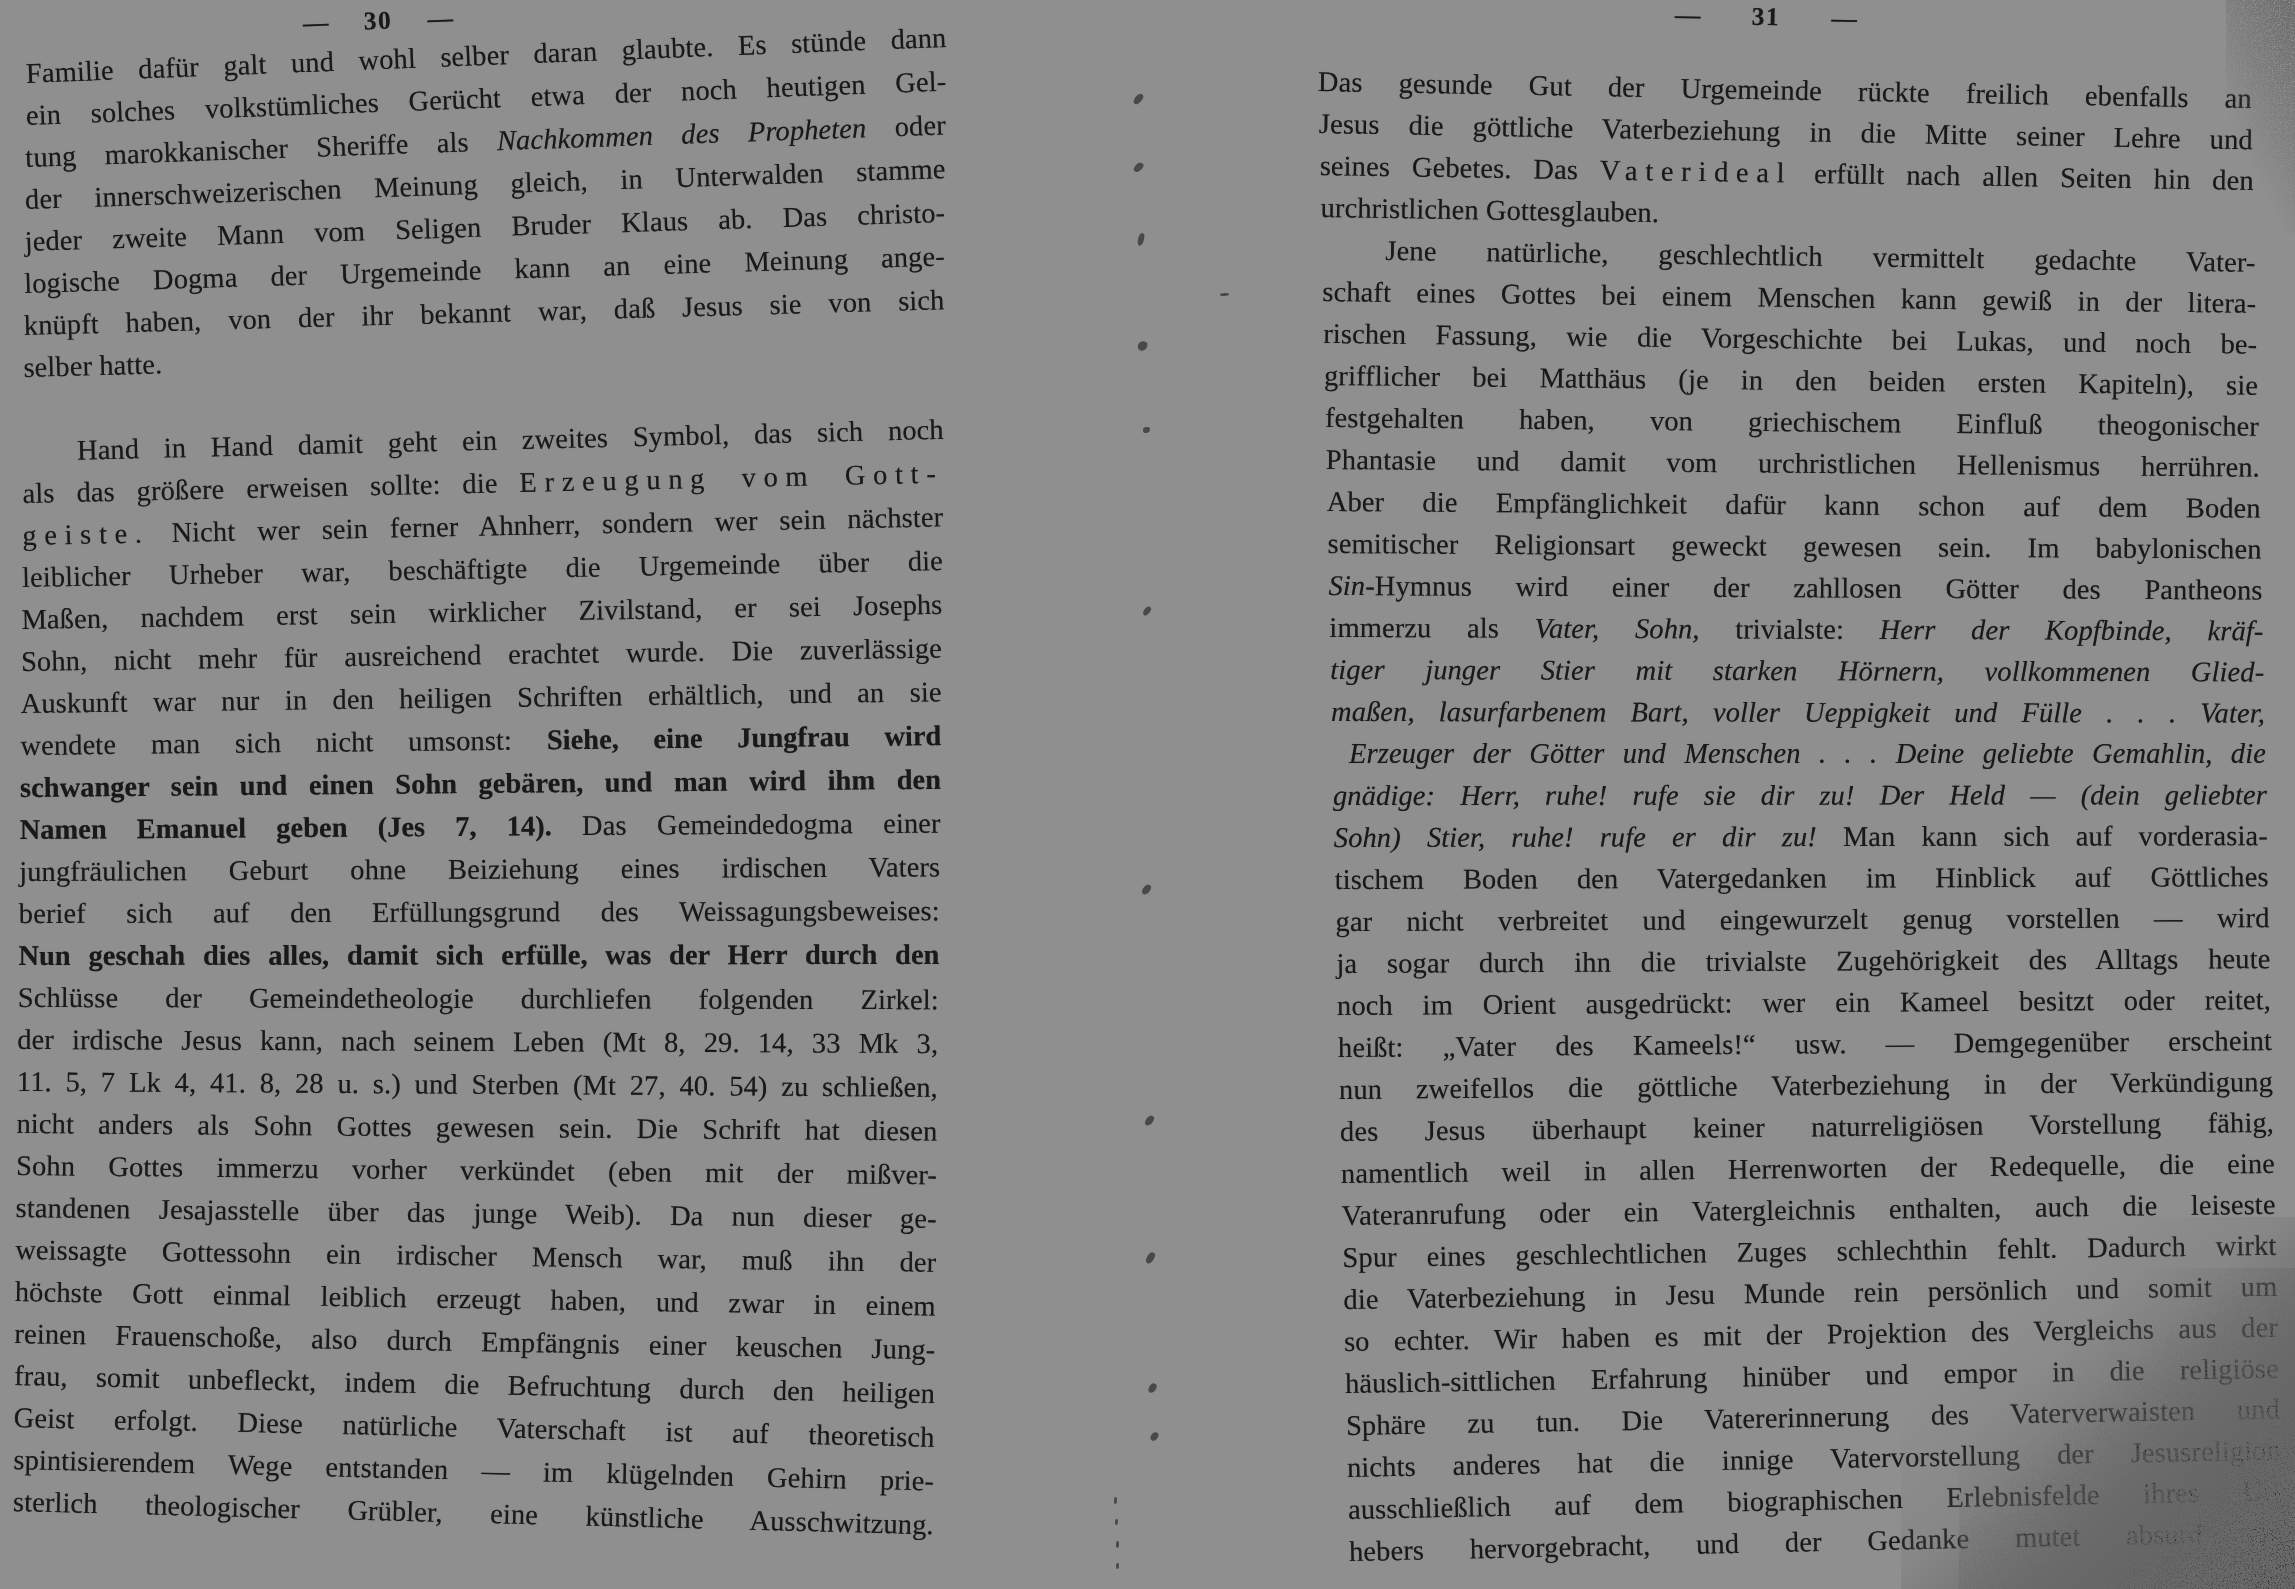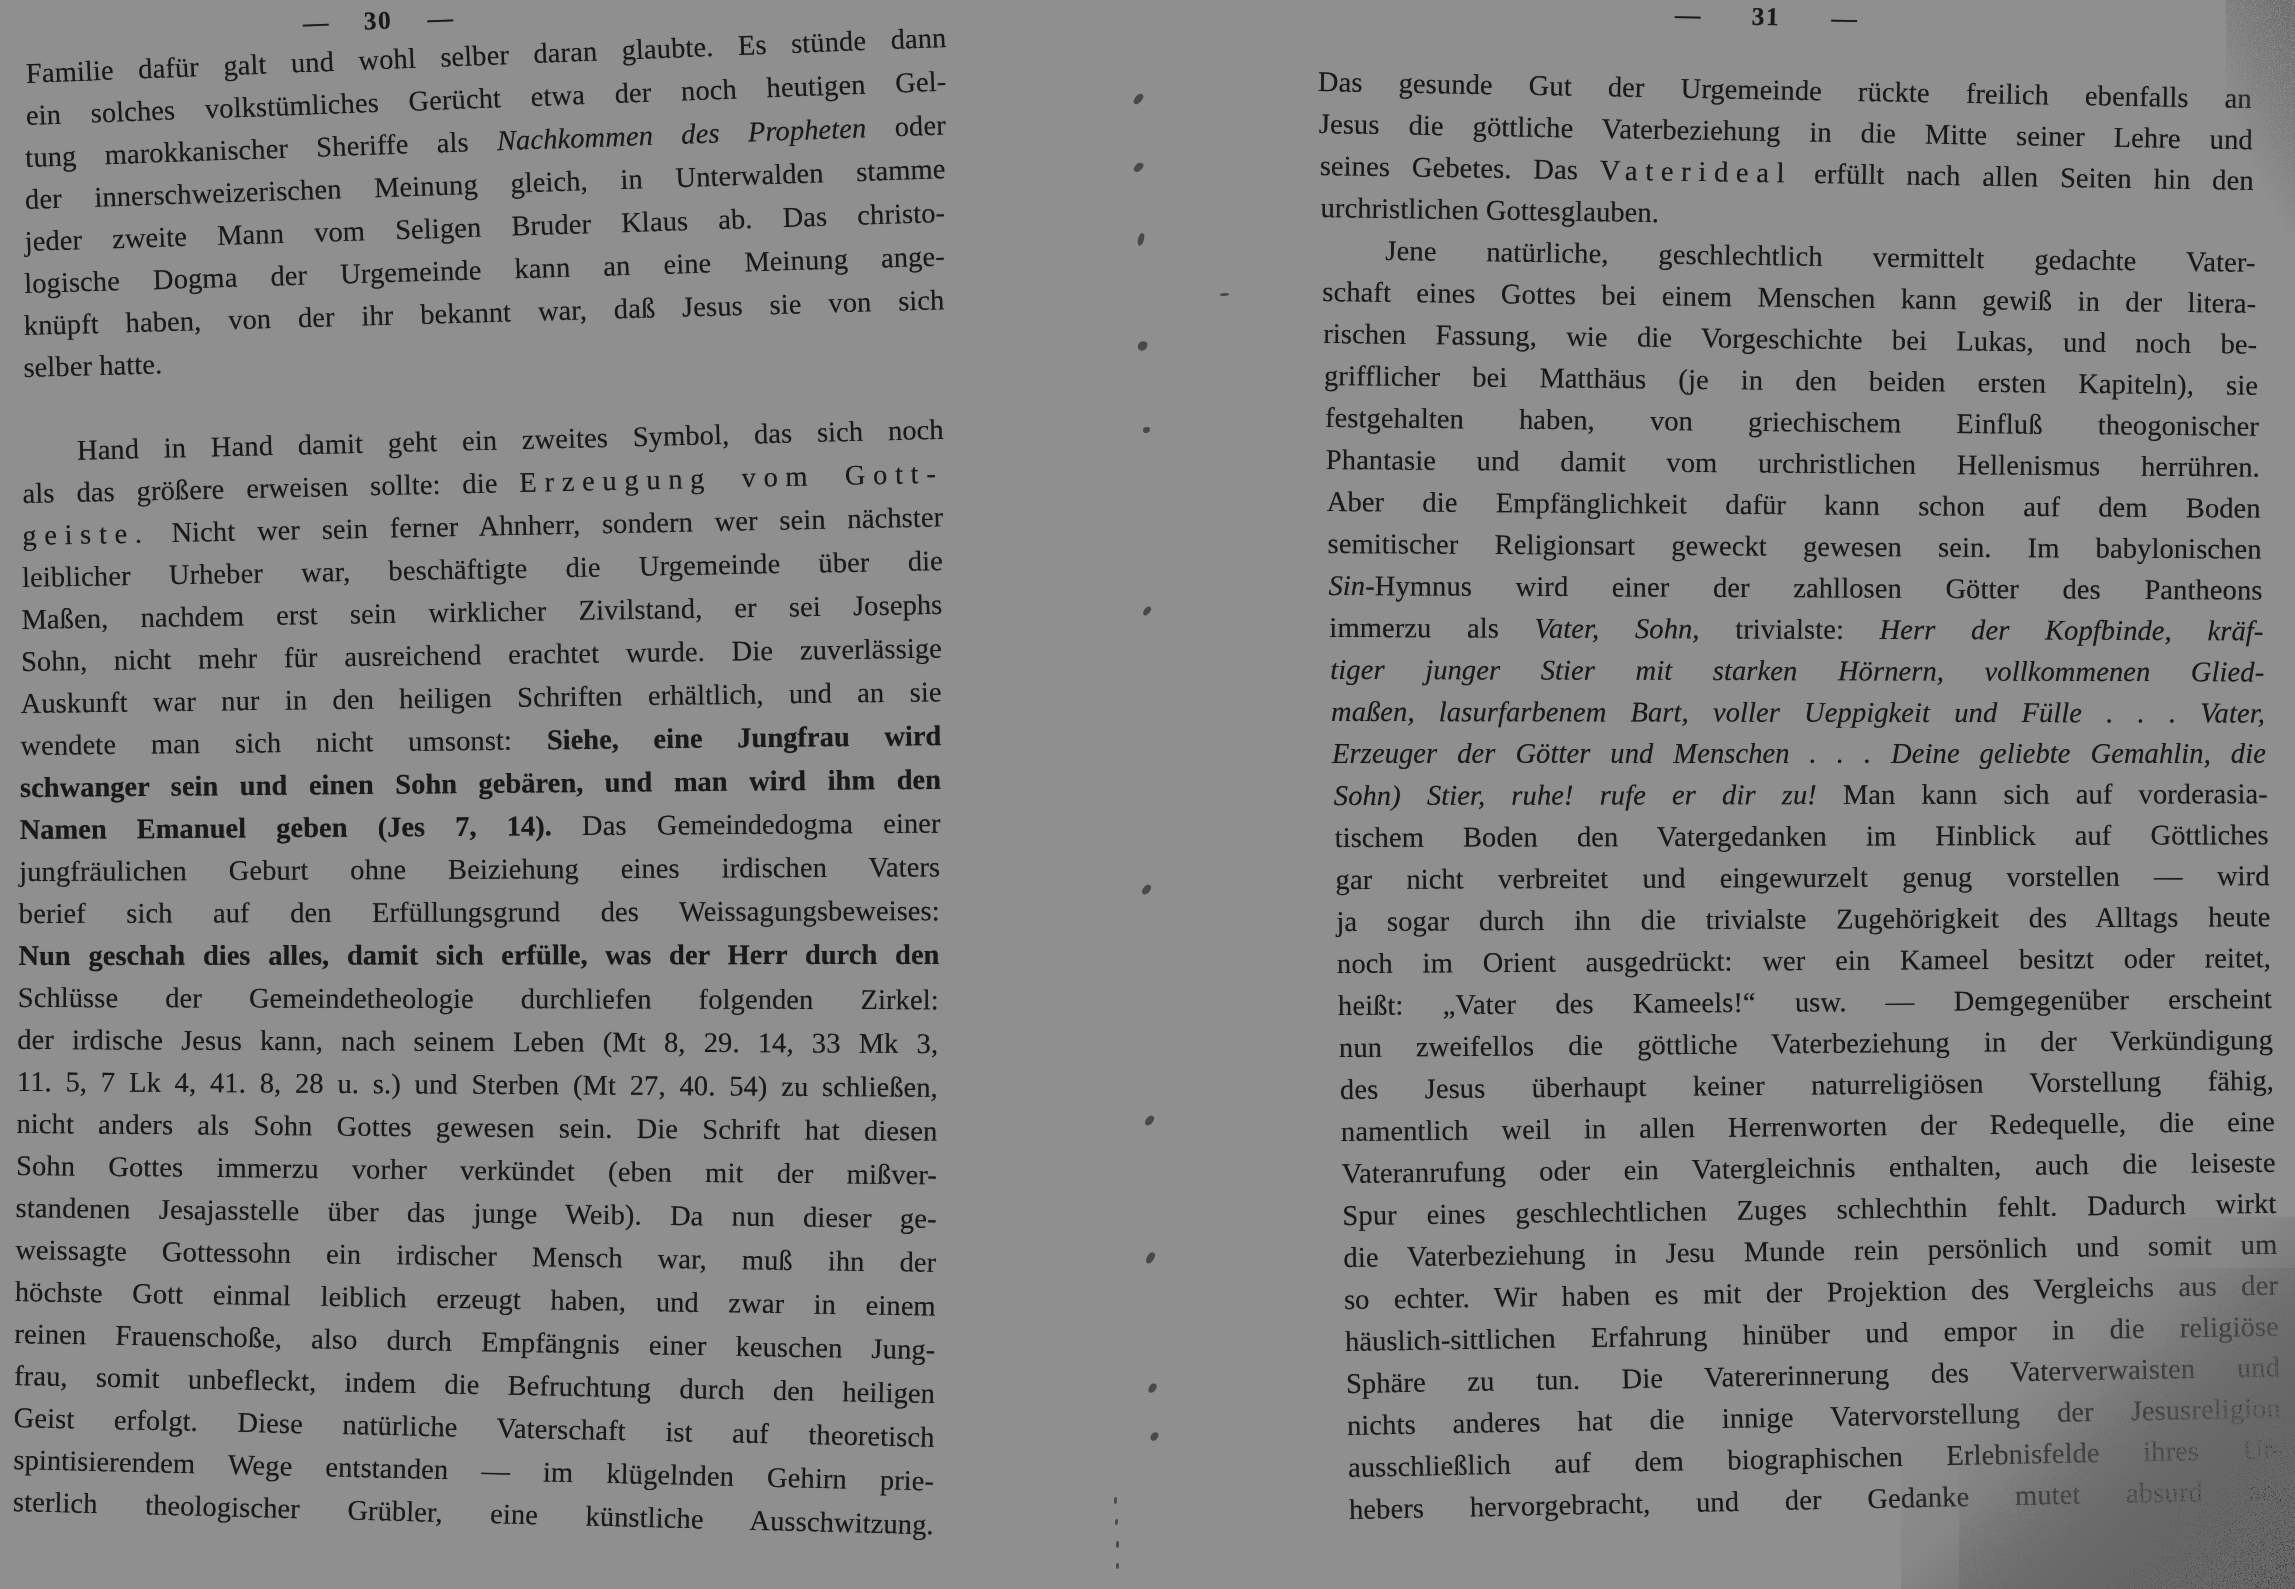--- a/index.html
+++ b/index.html
@@ -114,21 +114,22 @@
       <div class="line" style="transform: translateX(5.3px) rotate(0.66deg);"><span>rischen Fassung, wie die Vorgeschichte bei Lukas, und noch be-</span></div>
       <div class="line" style="transform: translateX(6.1px) rotate(0.6deg);"><span>grifflicher bei Matthäus (je in den beiden ersten Kapiteln), sie</span></div>
       <div class="line" style="transform: translateX(7px) rotate(0.54deg);"><span>festgehalten haben, von griechischem Einfluß theogonischer</span></div>
       <div class="line" style="transform: translateX(7.9px) rotate(0.47deg);"><span>Phantasie und damit vom urchristlichen Hellenismus herrühren.</span></div>
       <div class="line" style="transform: translateX(8.8px) rotate(0.41deg);"><span>Aber die Empfänglichkeit dafür kann schon auf dem Boden</span></div>
       <div class="line" style="transform: translateX(9.6px) rotate(0.34deg);"><span>semitischer Religionsart geweckt gewesen sein. Im babylonischen</span></div>
       <div class="line" style="transform: translateX(10.5px) rotate(0.28deg);"><span class="seg-italic">Sin</span><span>-Hymnus wird einer der zahllosen Götter des Pantheons</span></div>
       <div class="line" style="transform: translateX(11.4px) rotate(0.21deg);"><span>immerzu als </span><span class="seg-italic">Vater, Sohn,</span><span> trivialste: </span><span class="seg-italic">Herr der Kopfbinde, kräf-</span></div>
       <div class="line" style="transform: translateX(12.3px) rotate(0.15deg);"><span class="seg-italic">tiger junger Stier mit starken Hörnern, vollkommenen Glied-</span></div>
       <div class="line" style="transform: translateX(13px) rotate(0.09deg);"><span class="seg-italic">maßen, lasurfarbenem Bart, voller Ueppigkeit und Fülle . . . Vater,</span></div>
-      <div class="line" style="transform: translateX(14px) rotate(0.02deg);"><span class="seg-italic">Erzeuger der Götter und Menschen . . . Deine geliebte Gemahlin, die</span></div>
+      <div class="line" style="transform: translateX(14px) rotate(0.02deg); margin-left: 17px;"><span class="seg-italic">Erzeuger der Götter und Menschen . . . Deine geliebte Gemahlin, die</span></div>
+      <div class="line" style="transform: translateX(15px) rotate(-0.04deg);"><span class="seg-italic">gnädige: Herr, ruhe! rufe sie dir zu! Der Held — (dein geliebter</span></div>
       <div class="line" style="transform: translateX(15.8px) rotate(-0.11deg);"><span class="seg-italic">Sohn) Stier, ruhe! rufe er dir zu!</span><span> Man kann sich auf vorderasia-</span></div>
       <div class="line" style="transform: translateX(16.6px) rotate(-0.17deg);"><span>tischem Boden den Vatergedanken im Hinblick auf Göttliches</span></div>
       <div class="line" style="transform: translateX(17.5px) rotate(-0.24deg);"><span>gar nicht verbreitet und eingewurzelt genug vorstellen — wird</span></div>
       <div class="line" style="transform: translateX(18.4px) rotate(-0.3deg);"><span>ja sogar durch ihn die trivialste Zugehörigkeit des Alltags heute</span></div>
       <div class="line" style="transform: translateX(19px) rotate(-0.36deg);"><span>noch im Orient ausgedrückt: wer ein Kameel besitzt oder reitet,</span></div>
       <div class="line" style="transform: translateX(20px) rotate(-0.43deg);"><span>heißt: „Vater des Kameels!“ usw. — Demgegenüber erscheint</span></div>
       <div class="line" style="transform: translateX(21px) rotate(-0.49deg);"><span>nun zweifellos die göttliche Vaterbeziehung in der Verkündigung</span></div>
       <div class="line" style="transform: translateX(22px) rotate(-0.56deg);"><span>des Jesus überhaupt keiner naturreligiösen Vorstellung fähig,</span></div>
       <div class="line" style="transform: translateX(23px) rotate(-0.62deg);"><span>namentlich weil in allen Herrenworten der Redequelle, die eine</span></div>
       <div class="line" style="transform: translateX(23.6px) rotate(-0.69deg);"><span>Vateranrufung oder ein Vatergleichnis enthalten, auch die leiseste</span></div>

